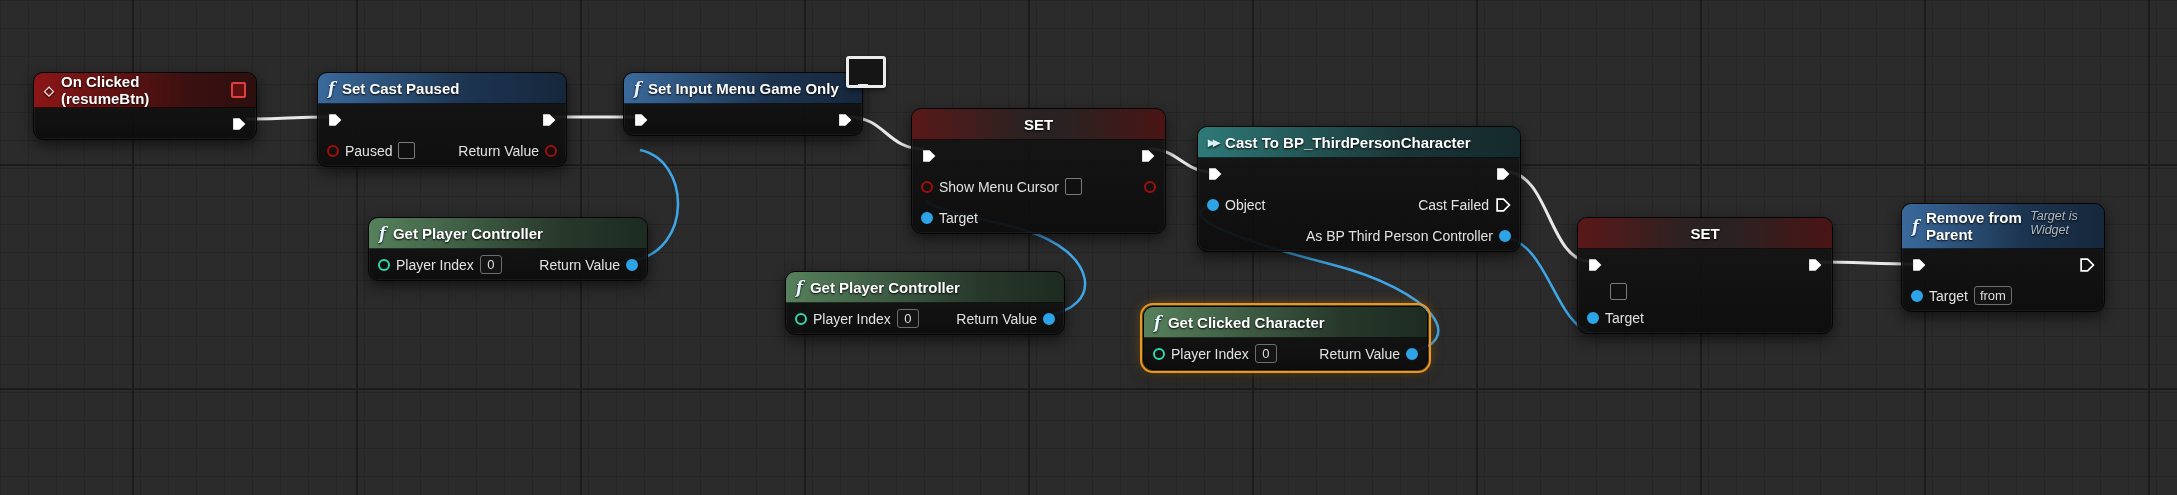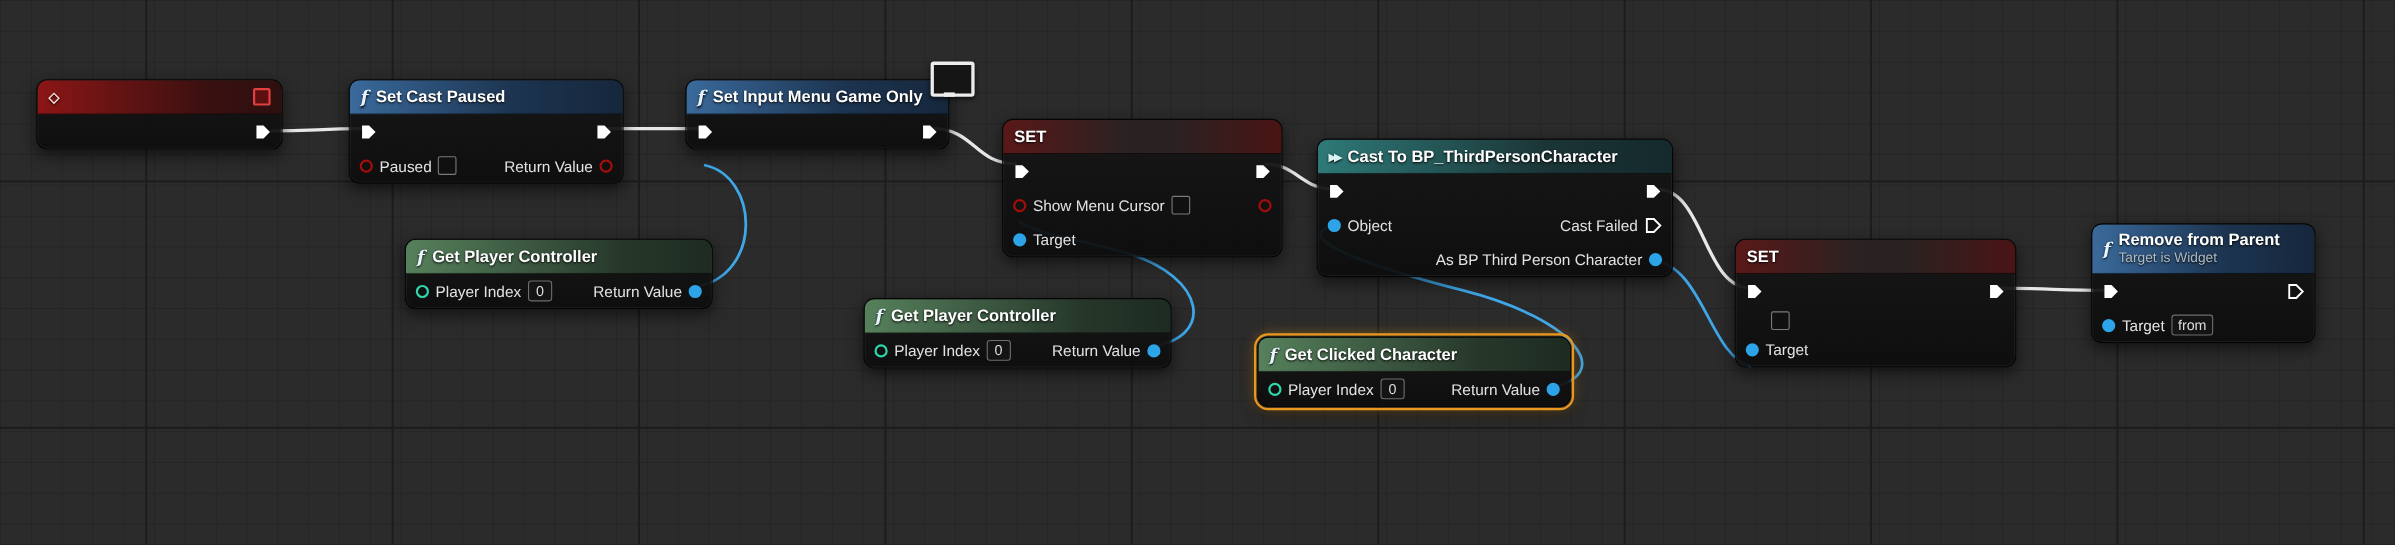--- a/index.html
+++ b/index.html
@@ -28,23 +28,23 @@
   .node.selected{outline:2px solid #e8981e;outline-offset:1px;box-shadow:0 0 14px rgba(232,152,30,.55),0 5px 14px rgba(0,0,0,.55);}
   .hdr{
     display:flex;align-items:center;gap:7px;min-height:30px;padding:0 10px;
     border-radius:9px 9px 0 0;color:#fff;font-weight:bold;font-size:15px;
     text-shadow:0 1px 2px #000;border-bottom:1px solid rgba(0,0,0,.6);
   }
   .hdr-event{background:linear-gradient(90deg,#8c1616,#3a1010 70%,#2d0f0f);}
   .hdr-fn{background:linear-gradient(90deg,#3a6a9c,#1c3450 60%,#16273c);}
   .hdr-pure{background:linear-gradient(90deg,#56815c,#27382b 70%,#1d2b20);}
   .hdr-cast{background:linear-gradient(90deg,#2e7a78,#1b3436 65%,#142a2c);}
-  .hdr-set{background:linear-gradient(90deg,#5a1818,#2a2222 45%,#2a2222 60%,#4a1414);justify-content:flex-start;}
-  .hdr-stack{display:flex;flex-direction:column;line-height:1.15;padding:4px 0;}
-  .subtitle{font-weight:normal;font-size:12.5px;color:#aebac2;}
+  .hdr-set{background:linear-gradient(90deg,#5a1818,#2a2222 45%,#2a2222 60%,#4a1414);justify-content:center;}
+  .hdr-stack{display:flex;flex-direction:row;line-height:1.15;padding:4px 0;}
+  .subtitle{font-weight:normal;font-style:italic;font-size:12.5px;color:#aebac2;}
   .ficon{font-family:"DejaVu Serif",serif;font-style:italic;font-weight:bold;color:#eaf4ff;font-size:16px;}
   .evicon{color:#ffd9d9;font-size:13px;}
   .casticon{color:#d8f4f2;font-size:14px;letter-spacing:-2px;}
   .delegate{width:12px;height:12px;border:2px solid #e04040;background:#5e0f0f;border-radius:2px;margin-left:auto;}
 
   .row{display:flex;align-items:center;justify-content:space-between;min-height:31px;padding:0 9px;position:relative;}
   .row.cbrow{min-height:22px;padding-left:32px;justify-content:flex-start;}
   .pg{display:flex;align-items:center;gap:6px;justify-content:space-between;}
   .plabel{color:#e2e2e2;font-size:14px;white-space:nowrap;}
   .cpin{width:12px;height:12px;border-radius:50%;box-sizing:border-box;display:inline-block;}
@@ -73,20 +73,21 @@
     <path class="wire-exec" d="M1818,262 C1858,262 1876,264 1916,264"></path>
     <path class="wire-data" d="M632,261 C694,250 690,160 640,150"></path>
     <path class="wire-data" d="M1046,315 C1104,308 1098,252 1024,230 C980,217 946,214 926,201"></path>
     <path class="wire-data" d="M1406,353 C1472,342 1432,290 1330,264 C1244,242 1172,216 1212,205"></path>
     <path class="wire-data" d="M1502,237 C1548,240 1554,324 1592,333"></path>
   </svg>
 
   <div class="node" style="left:33px;top:72px;width:222px;">
     <div class="hdr hdr-event">
       <span class="evicon">◇</span>
+      <span>On Clicked (resumeBtn)</span>
       <span class="delegate"></span>
     </div>
     <div class="row">
       <span class="pg"></span>
       <span class="pg">
         <svg class="execpin" width="16" height="16" viewBox="0 0 15 15">
             <path d="M2 2h6l5.5 5.5L8 13H2z" fill="#fff"></path>
           </svg>
       </span>
     </div>
@@ -238,21 +239,21 @@
       <span class="pg">
         <span class="plabel">Cast Failed</span>
         <svg class="execpin" width="16" height="16" viewBox="0 0 15 15">
             <path d="M2 2h6l5.5 5.5L8 13H2z" fill="none" stroke="#fff" stroke-width="1.6"></path>
           </svg>
       </span>
     </div>
     <div class="row">
       <span class="pg"></span>
       <span class="pg">
-        <span class="plabel">As BP Third Person Character</span>
+        <span class="plabel">As BP Third Person Controller</span>
         <span class="cpin pin-obj filled"></span>
       </span>
     </div>
   </div>
 
   <div class="node selected" style="left:1143px;top:306px;width:283px;">
     <div class="hdr hdr-pure">
       <span class="ficon">f</span>
       <span>Get Clicked Character</span>
     </div>

